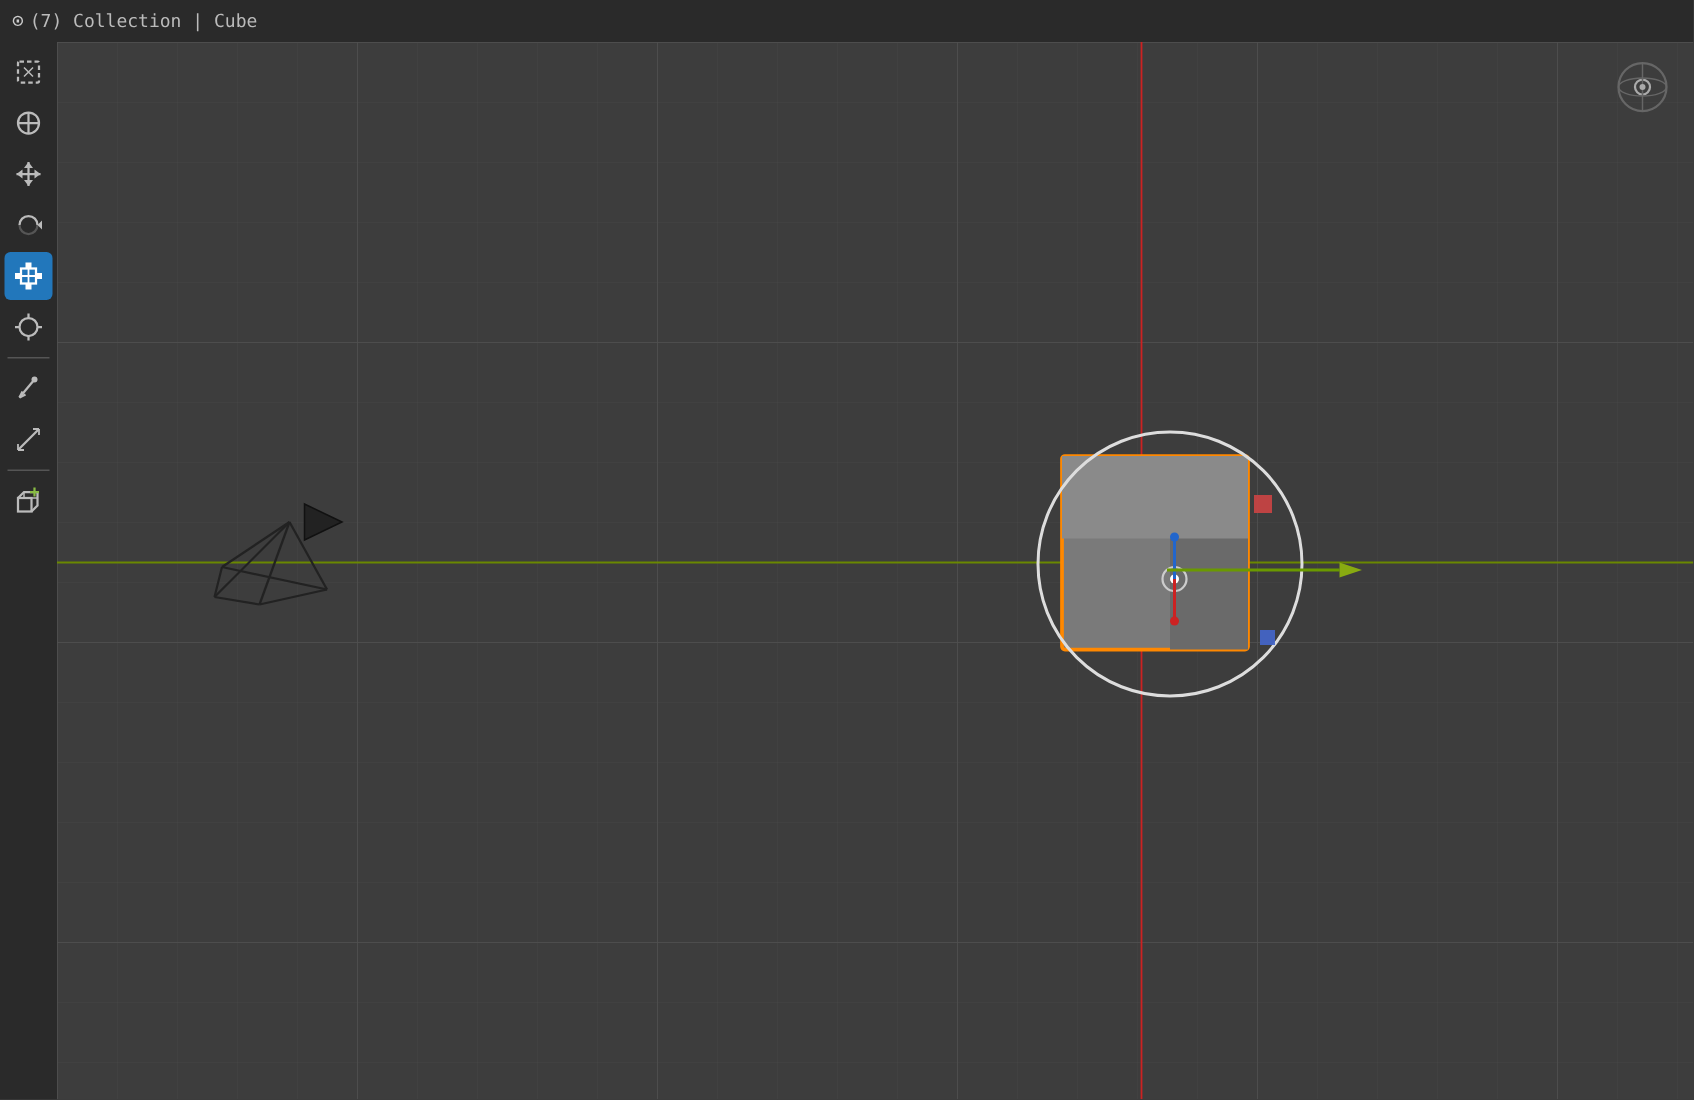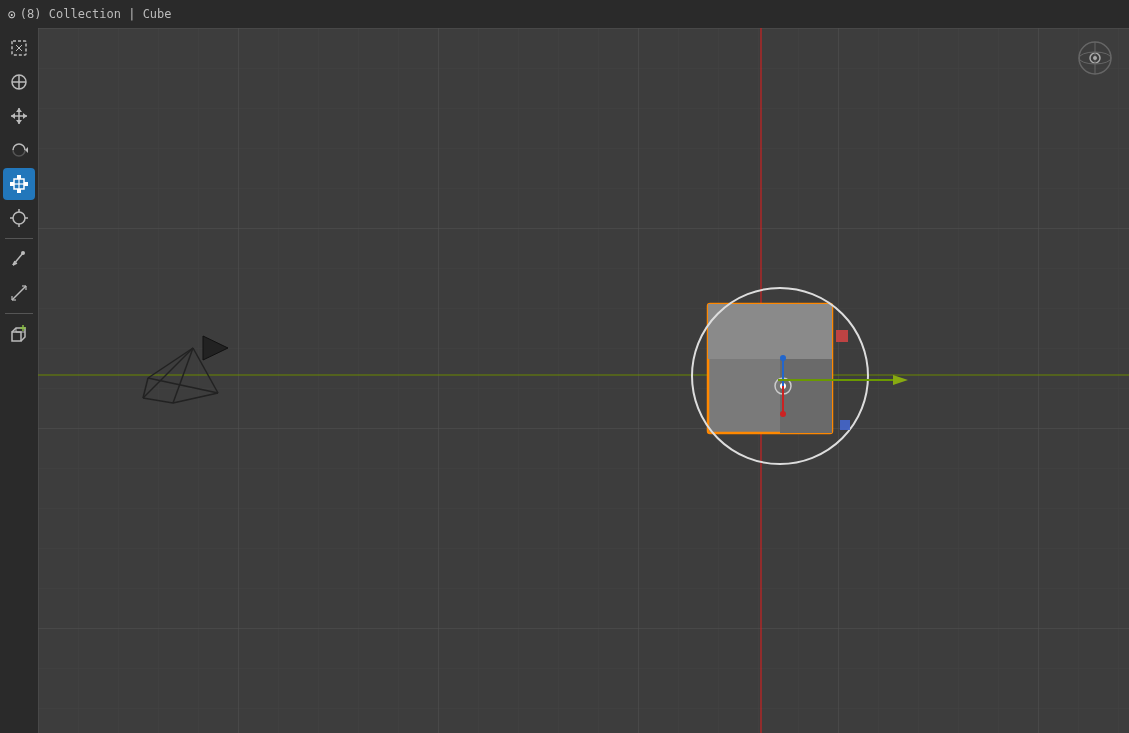--- a/index.html
+++ b/index.html
@@ -124,21 +124,21 @@
       margin: 2px 0;
     }
   </style>
 </head>
 <body>
 
 <div id="viewport">
 
   <div id="header">
     <span style="color:#ccc; font-size:13px;">⊙</span>
-    <span id="header-title">(8) Collection | Cube</span>
+    <span id="header-title">(7) Collection | Cube</span>
   </div>
 
   <div id="viewport-3d">
 
     <svg class="grid-svg">
 
       <defs>
         <pattern id="small-grid" width="40" height="40" patternUnits="userSpaceOnUse">
           <path d="M 40 0 L 0 0 0 40" fill="none" stroke="#484848" stroke-width="0.5"></path>
         </pattern>

